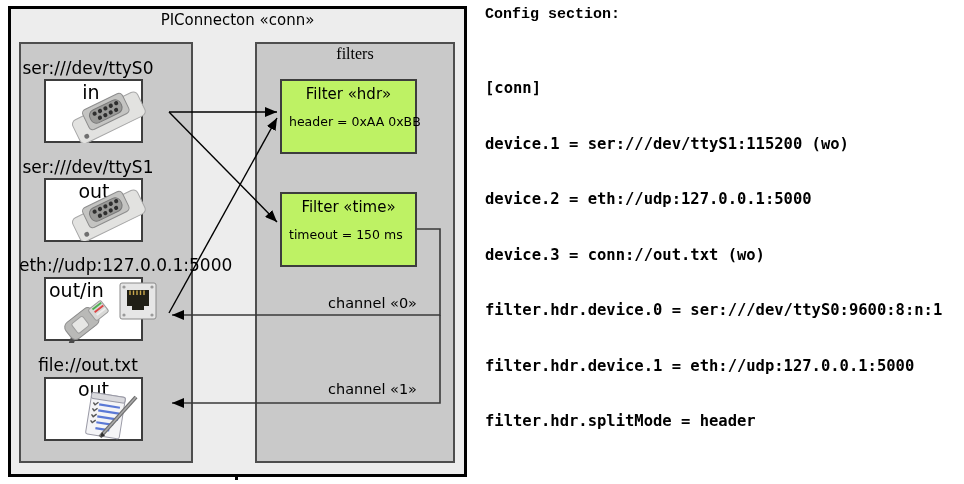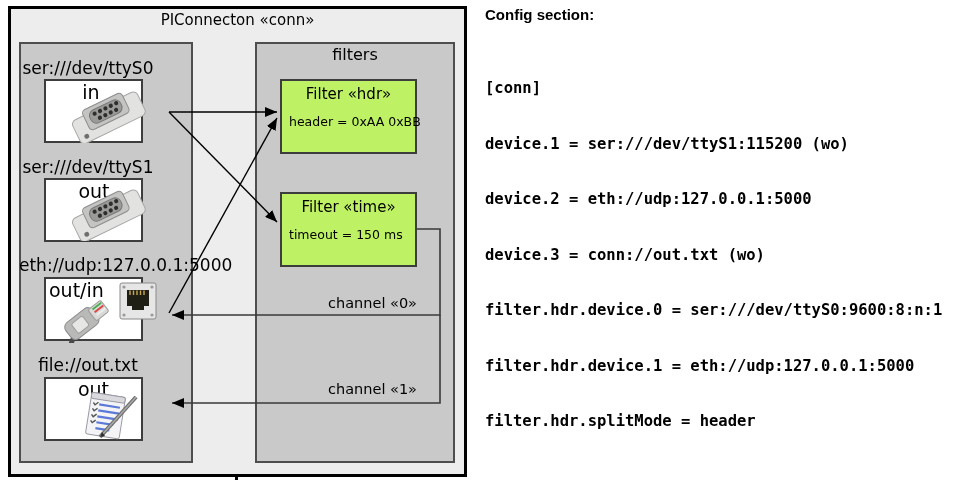--- a/index.html
+++ b/index.html
@@ -10,37 +10,37 @@
   }
   .abs{position:absolute;box-sizing:border-box;}
 
   
   #outer-box{left:8px;top:6px;width:459px;height:471px;border:3px solid #000;background:#ededed;}
   #diagram-title{left:8px;top:11px;width:459px;text-align:center;font-size:15px;}
 
   .container{background:#c9c9c9;border:2px solid #4e4e4e;}
   #devices-container{left:19px;top:42px;width:174px;height:421px;}
   #filters-container{left:255px;top:42px;width:200px;height:421px;}
-  #filters-title{left:255px;top:45px;width:200px;text-align:center;font-size:16px;}
+  #filters-title{left:255px;top:45px;width:200px;text-align:center;font-size:16px;font-family:Liberation Serif, serif;}
 
   .dev-label{left:19px;width:138px;text-align:center;font-size:17px;white-space:nowrap;}
   .dev-box{left:44px;width:99px;height:64px;background:#fff;border:2px solid #3d3d3d;}
   .dir-label{position:absolute;font-size:19px;line-height:20px;color:#000;}
 
   .filter-box{left:280px;width:137px;height:75px;background:#bef264;border:2px solid #3d3d3d;}
   .filter-title{position:absolute;left:0;top:4px;width:100%;text-align:center;font-size:15px;}
   .filter-props{position:absolute;left:7px;top:33px;font-size:12.5px;line-height:16.5px;white-space:nowrap;}
 
   .chan-label{left:255px;width:162px;text-align:right;font-size:14.5px;white-space:nowrap;}
 
   #wires{left:0;top:0;width:482px;height:484px;pointer-events:none;z-index:6;}
   #bottom-tick{left:235px;top:475px;width:3px;height:5px;background:#000;}
 
   
-  #config-heading{left:485px;top:6px;font-size:15px;font-weight:bold;font-family:Liberation Sans, sans-serif;}
+  #config-heading{left:485px;top:6px;font-size:15px;font-weight:bold;font-family:Liberation Mono, monospace;}
   #config-block{
     left:485px;top:42px;width:478px;
     font-family:"DejaVu Sans Mono","Liberation Mono",monospace;
     font-weight:bold;font-size:15.5px;line-height:18.5px;white-space:pre;
   }
   .cfg-line{height:18.5px;}
 </style>
 </head>
 <body>
 

